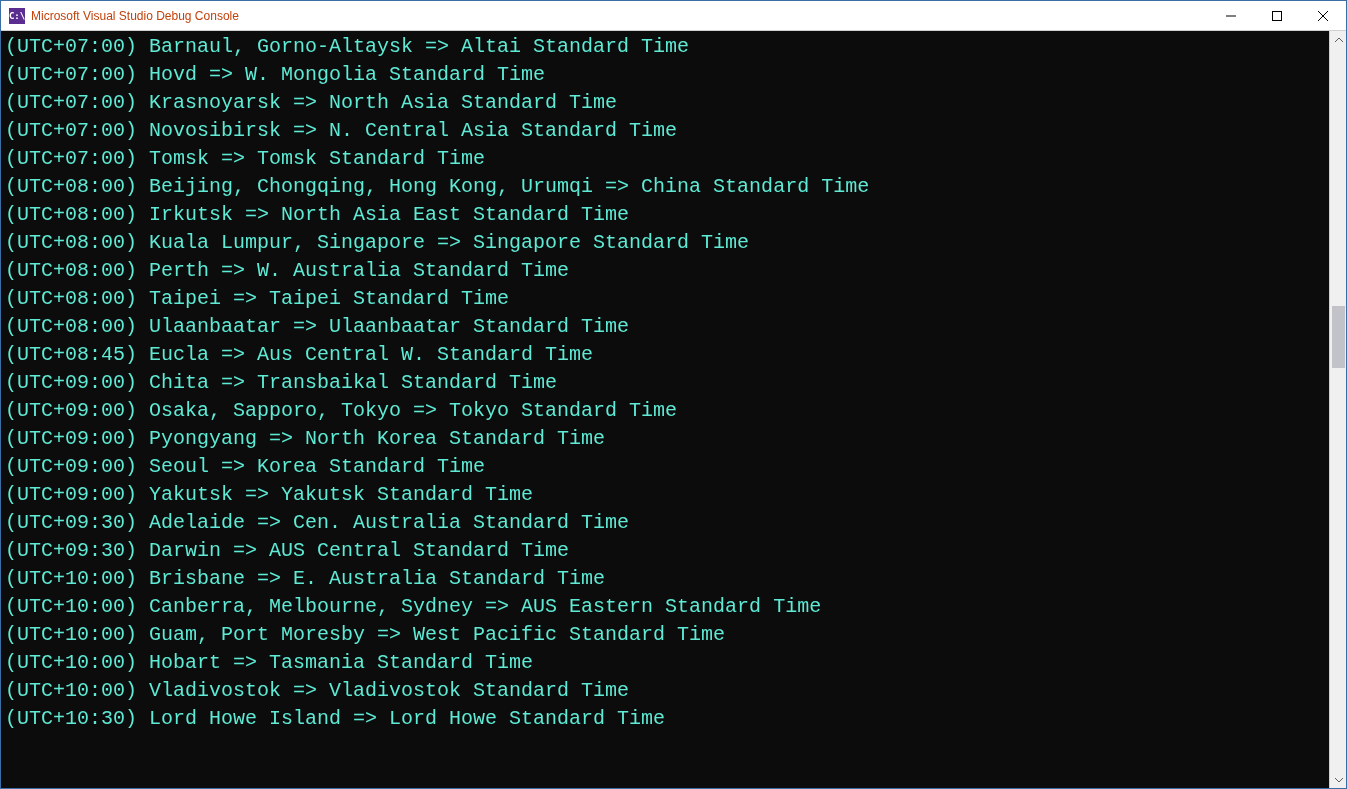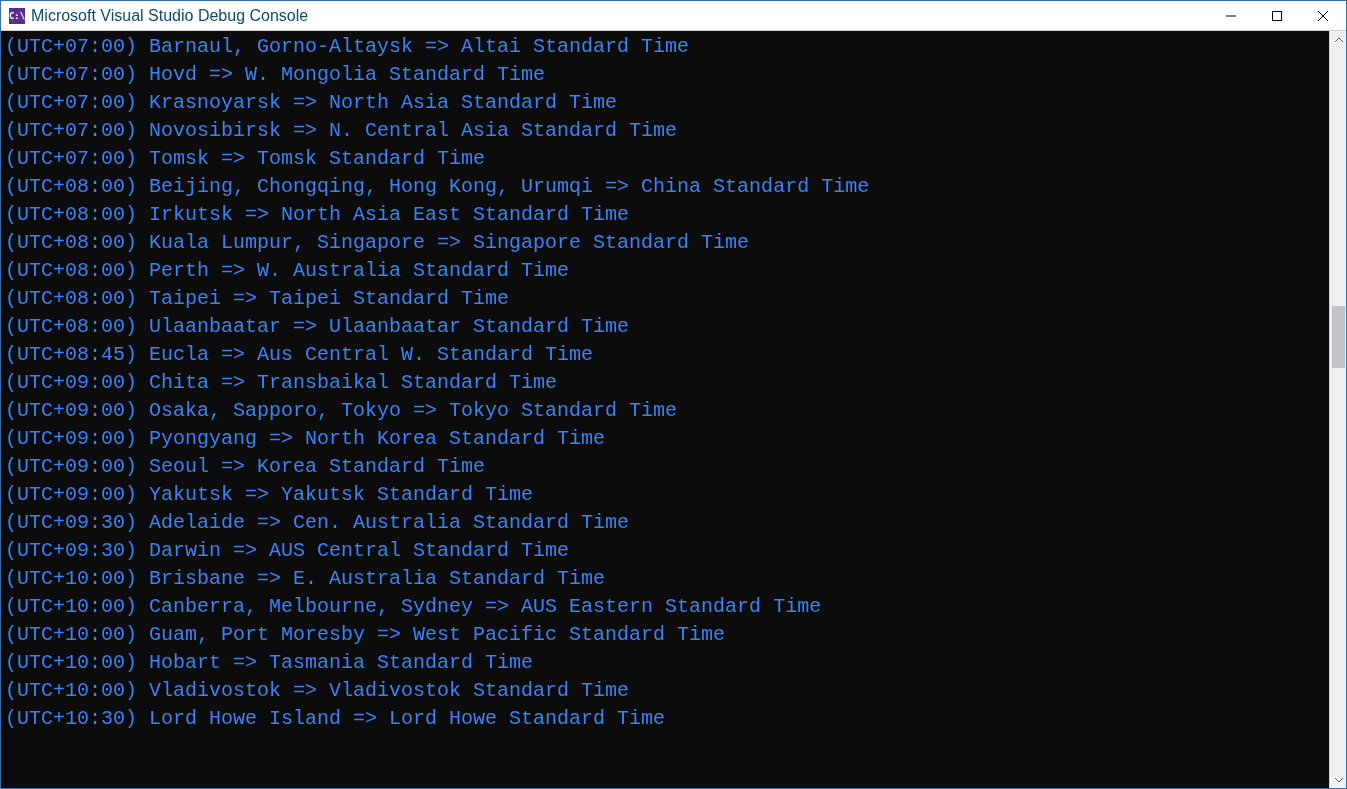--- a/index.html
+++ b/index.html
@@ -17,37 +17,37 @@
     user-select: none;
   }
   .titlebar .icon {
     width: 16px; height: 16px; margin: 0 6px 0 8px;
     background: #5c2d91; color: #fff;
     font-size: 9px; font-weight: bold;
     display: flex; align-items: center; justify-content: center;
     font-family: Consolas, monospace;
   }
   .titlebar .title {
-    flex: 0 0 auto; font-size: 16px; color: #0c4a6e;
+    flex: 0 0 auto; font-size: 12px; color: #c2410c;
   }
   .titlebar .spacer { flex: 1 1 auto; }
   .winbtn {
     width: 46px; height: 30px;
     display: flex; align-items: center; justify-content: center;
     color: #000;
   }
   .winbtn svg { display: block; }
   .body {
     flex: 1 1 auto; display: flex; flex-direction: row;
     min-height: 0;
   }
   .console {
     flex: 1 1 auto;
     background: #0c0c0c;
-    color: #3b82f6;
+    color: #5eead4;
     font-family: Consolas, "Courier New", monospace;
     font-size: 20px;
     line-height: 28px;
     padding: 2px 20px 4px 4px;
     overflow: hidden;
     white-space: pre;
   }
   .console .line { display: block; }
   .scrollbar {
     width: 17px; background: #f0f0f0;

